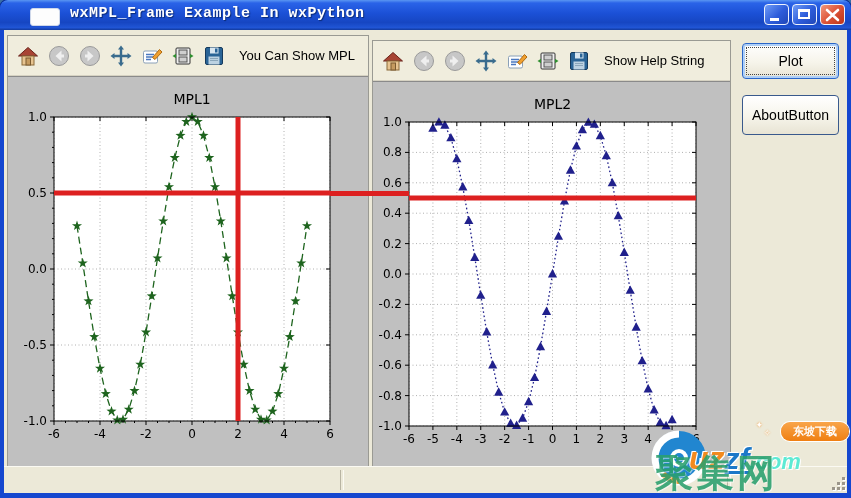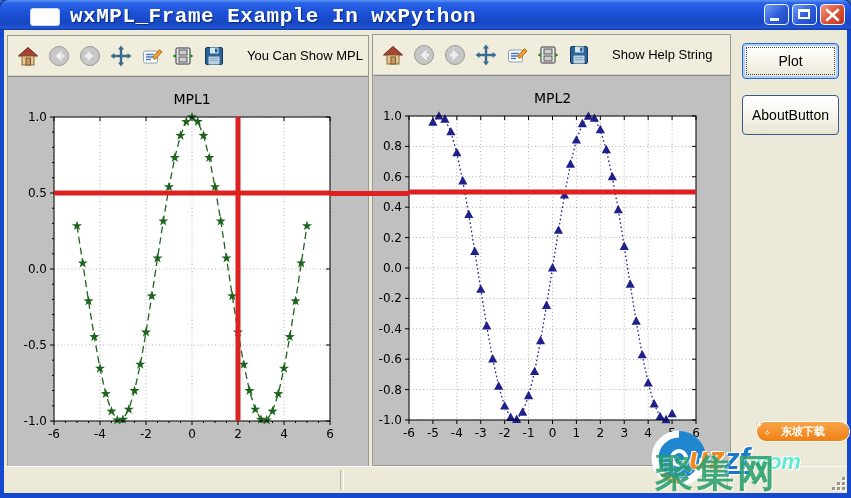--- a/index.html
+++ b/index.html
@@ -3,37 +3,37 @@
 <meta charset="utf-8">
 <style>
   html,body{margin:0;padding:0;background:#3a6ea5;font-family:"Liberation Sans",sans-serif;}
   #win{position:relative;width:851px;height:498px;background:#1547cf;border-radius:8px 8px 0 0;overflow:hidden;box-shadow:0 0 0 1px #0a2c8f;}
   
   #titlebar{position:absolute;left:0;top:0;width:851px;height:30px;
     background:linear-gradient(180deg,#5a96f2 0%,#2a63e8 10%,#1b50d6 45%,#1646c2 75%,#2055d5 92%,#123a9e 100%);
     border-radius:8px 8px 0 0;}
   #app-icon{position:absolute;left:30px;top:8px;width:28px;height:16px;background:#fdfdfd;border:1px solid #cfd8ea;border-radius:3px;}
   #title-text{position:absolute;left:70px;top:5px;color:#fff;font-family:"Liberation Mono","DejaVu Sans Mono",monospace;
-    font-weight:bold;font-size:21px;letter-spacing:.5px;text-shadow:1px 1px 1px #0a2a77;white-space:nowrap;}
+    font-weight:bold;font-size:15px;letter-spacing:.5px;text-shadow:1px 1px 1px #0a2a77;white-space:nowrap;}
   .winbtn{position:absolute;top:4px;width:25px;height:21px;border:1px solid #eef3fd;border-radius:4px;box-sizing:border-box;}
   .winbtn.blue{background:linear-gradient(135deg,#6f9cf7 0%,#2d5cda 55%,#1f47b8 100%);}
   .winbtn.red{background:linear-gradient(135deg,#f2997d 0%,#dd5438 50%,#bc3318 100%);}
   #btn-min{right:62px}#btn-max{right:34px}#btn-close{right:6px}
   .glyph{position:absolute;pointer-events:none;}
   
   #client{position:absolute;left:4px;top:30px;width:843px;height:463px;background:#ece9d8;}
   .panel{position:absolute;box-sizing:border-box;border:1px solid #9a9a93;background:#ece9d8;}
   #left-panel{left:3px;top:5px;width:362px;height:432px;}
-  #right-panel{left:368px;top:4px;width:359px;height:432px;}
+  #right-panel{left:368px;top:10px;width:359px;height:432px;}
   #side-panel{left:731px;top:5px;width:110px;height:432px;border:none;background:#ece9d8;}
   .toolbar{position:absolute;left:0;top:0;right:0;height:40px;background:#f0eddd;border-bottom:1px solid #d6d2c2;
     display:flex;align-items:center;gap:7px;padding-left:8px;box-sizing:border-box;overflow:hidden;white-space:nowrap;}
   .tool{width:24px;height:24px;flex:0 0 auto;display:inline-block;}
   .tool svg{display:block}
-  .tb-label{font-size:13px;color:#000;margin-left:14px;flex:0 0 auto;}
+  .tb-label{font-size:13px;color:#000;margin-left:6px;flex:0 0 auto;}
   .figure{position:absolute;left:0;top:40px;right:0;bottom:0;background:#c0c0c0;border-top:1px solid #8a8a8a;}
   .figure svg{display:block}
   
   .xpbtn{position:absolute;left:7px;width:97px;box-sizing:border-box;border:1px solid #39598c;border-radius:4px;
     background:linear-gradient(180deg,#ffffff 0%,#f6f4ea 55%,#e8e4d4 100%);font-size:14px;color:#000;
     display:flex;align-items:center;justify-content:center;font-family:"Liberation Sans",sans-serif;}
   #plot-btn{top:8px;height:36px;border-color:#2a66c8;box-shadow:inset 0 0 0 2px #aecff7;outline:1px dotted #444;outline-offset:-5px;}
   #about-btn{top:60px;height:40px;}
   
   #statusbar{position:absolute;left:0;bottom:0;width:843px;height:26px;background:#ece9d8;border-top:1px solid #fbfaf3;}
@@ -44,21 +44,21 @@
   #red-connector{position:absolute;background:#dd2020;z-index:30;}
   
   #watermark{position:absolute;right:2px;bottom:2px;width:200px;height:78px;z-index:60;pointer-events:none;}
   #wm-logo{position:absolute;left:0px;top:8px;}
   #wm-text{position:absolute;left:40px;top:22px;font-weight:bold;font-style:italic;font-size:30px;white-space:nowrap;
     font-family:"Liberation Sans",sans-serif;text-shadow:0 0 2px #fff,1px 1px 0 #fff,-1px -1px 0 #fff;}
   #wm-text .uz{color:#f28a1e;font-size:32px;}
   #wm-text .zf{color:#1b78c8;text-decoration:underline;}
   #wm-text .com{color:#5eead4;font-size:22px;}
   #wm-badge{position:absolute;right:0px;top:4px;background:linear-gradient(180deg,#f9a54a,#ef7f12);color:#fff;
-    font-size:11px;font-weight:bold;padding:2px 24px;border-radius:9px;white-space:nowrap;box-shadow:0 0 0 1px #fff;}
+    font-size:11px;font-weight:bold;padding:2px 12px;border-radius:9px;white-space:nowrap;box-shadow:0 0 0 1px #fff;}
   .sparkle{position:absolute;color:#fff;font-size:9px;text-shadow:0 0 2px #f28a1e;}
   #wm-green{position:absolute;left:6px;top:30px;font-size:38px;font-weight:bold;color:#2aa06e;opacity:.88;
     letter-spacing:3px;text-shadow:1px 1px 0 rgba(255,255,255,.6);white-space:nowrap;}
 </style>
 </head>
 <body>
 
 <div id="win">
 
   <div id="titlebar">

